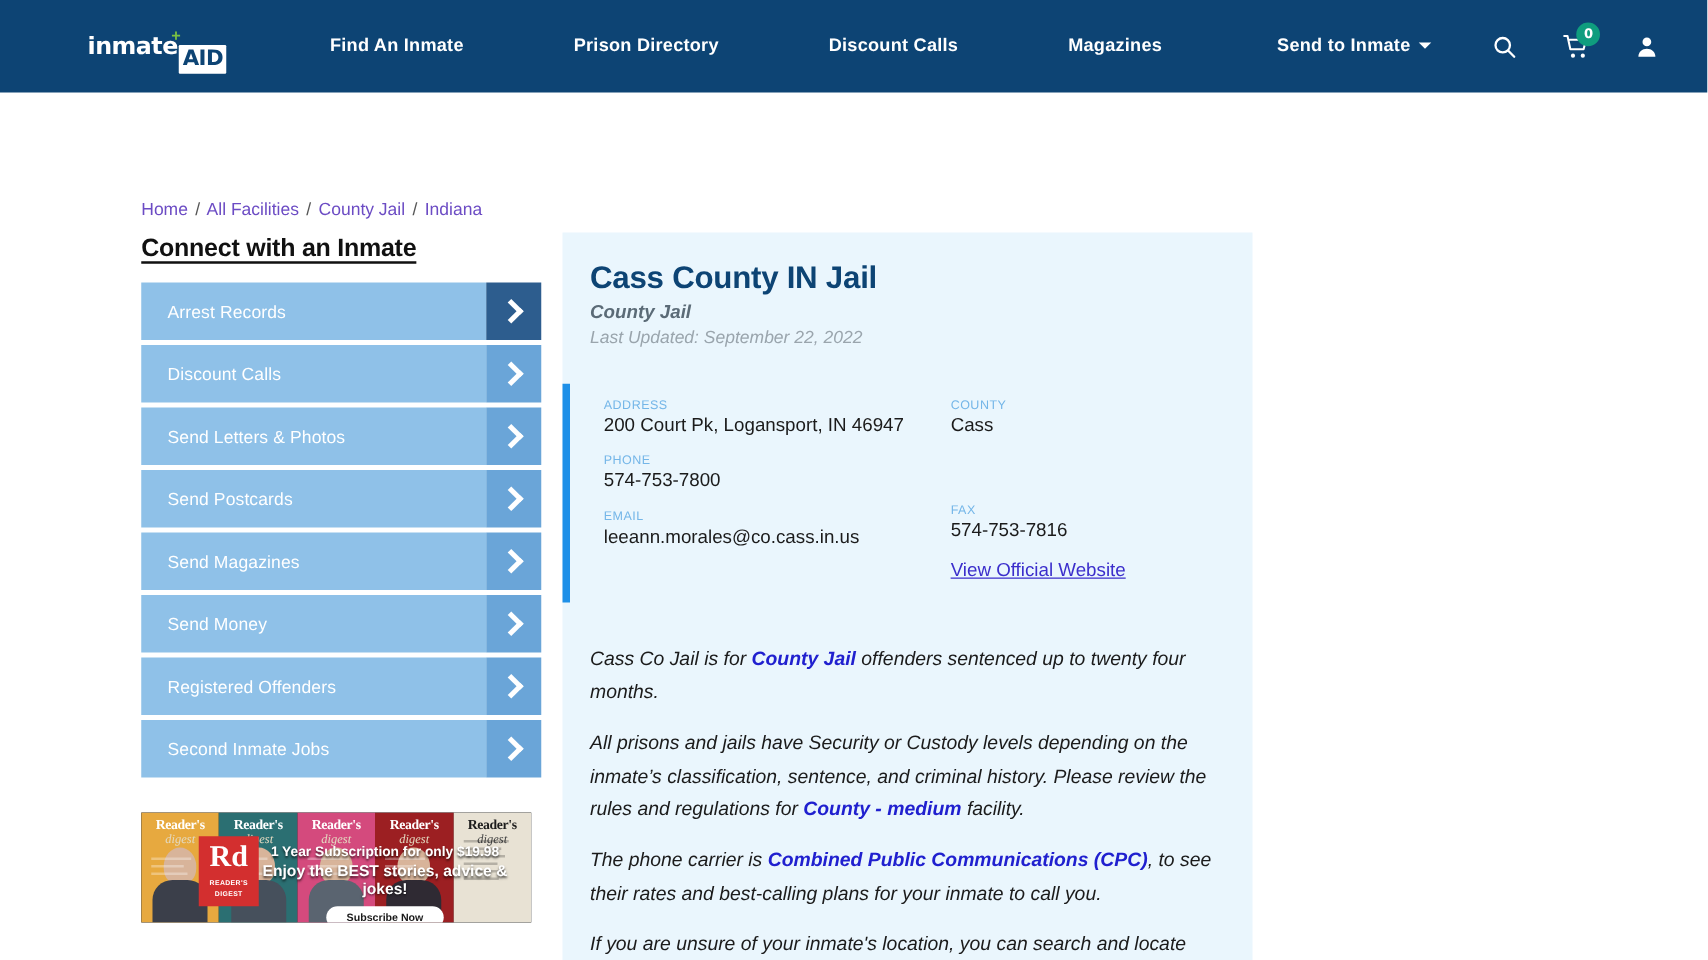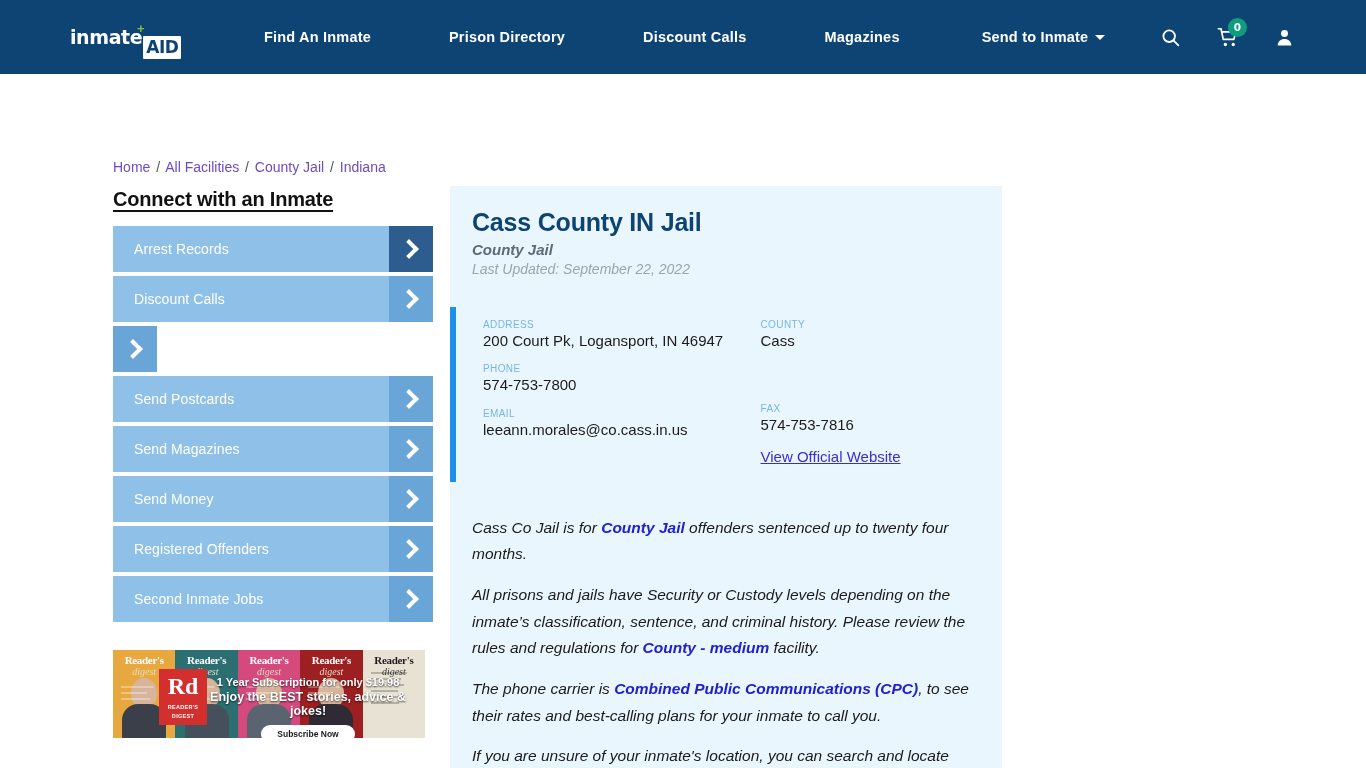--- a/index.html
+++ b/index.html
@@ -51,20 +51,21 @@
     border-radius: 1px;
     font-family: "DejaVu Sans", sans-serif;
     margin-top: 20px;
   }
 
   .nav {
     display: flex;
     align-items: center;
     margin-left: 72px;
     flex: 1 1 auto;
+    gap: 10px;
   }
   .nav-item {
     color: #ffffff;
     font-size: 14.5px;
     font-weight: 700;
     letter-spacing: 0.2px;
     cursor: pointer;
     white-space: nowrap;
     text-decoration: none;
   }
@@ -435,20 +436,21 @@
           <i class="chev"></i>
         </span>
     </div>
     <div class="sb-btn">
       <span class="sb-label">Discount Calls</span>
       <span class="sb-arrow">
           <i class="chev"></i>
         </span>
     </div>
     <div class="sb-btn">
+      <span class="sb-label">Send Letters &amp; Photos</span>
       <span class="sb-arrow">
           <i class="chev"></i>
         </span>
     </div>
     <div class="sb-btn">
       <span class="sb-label">Send Postcards</span>
       <span class="sb-arrow">
           <i class="chev"></i>
         </span>
     </div>

